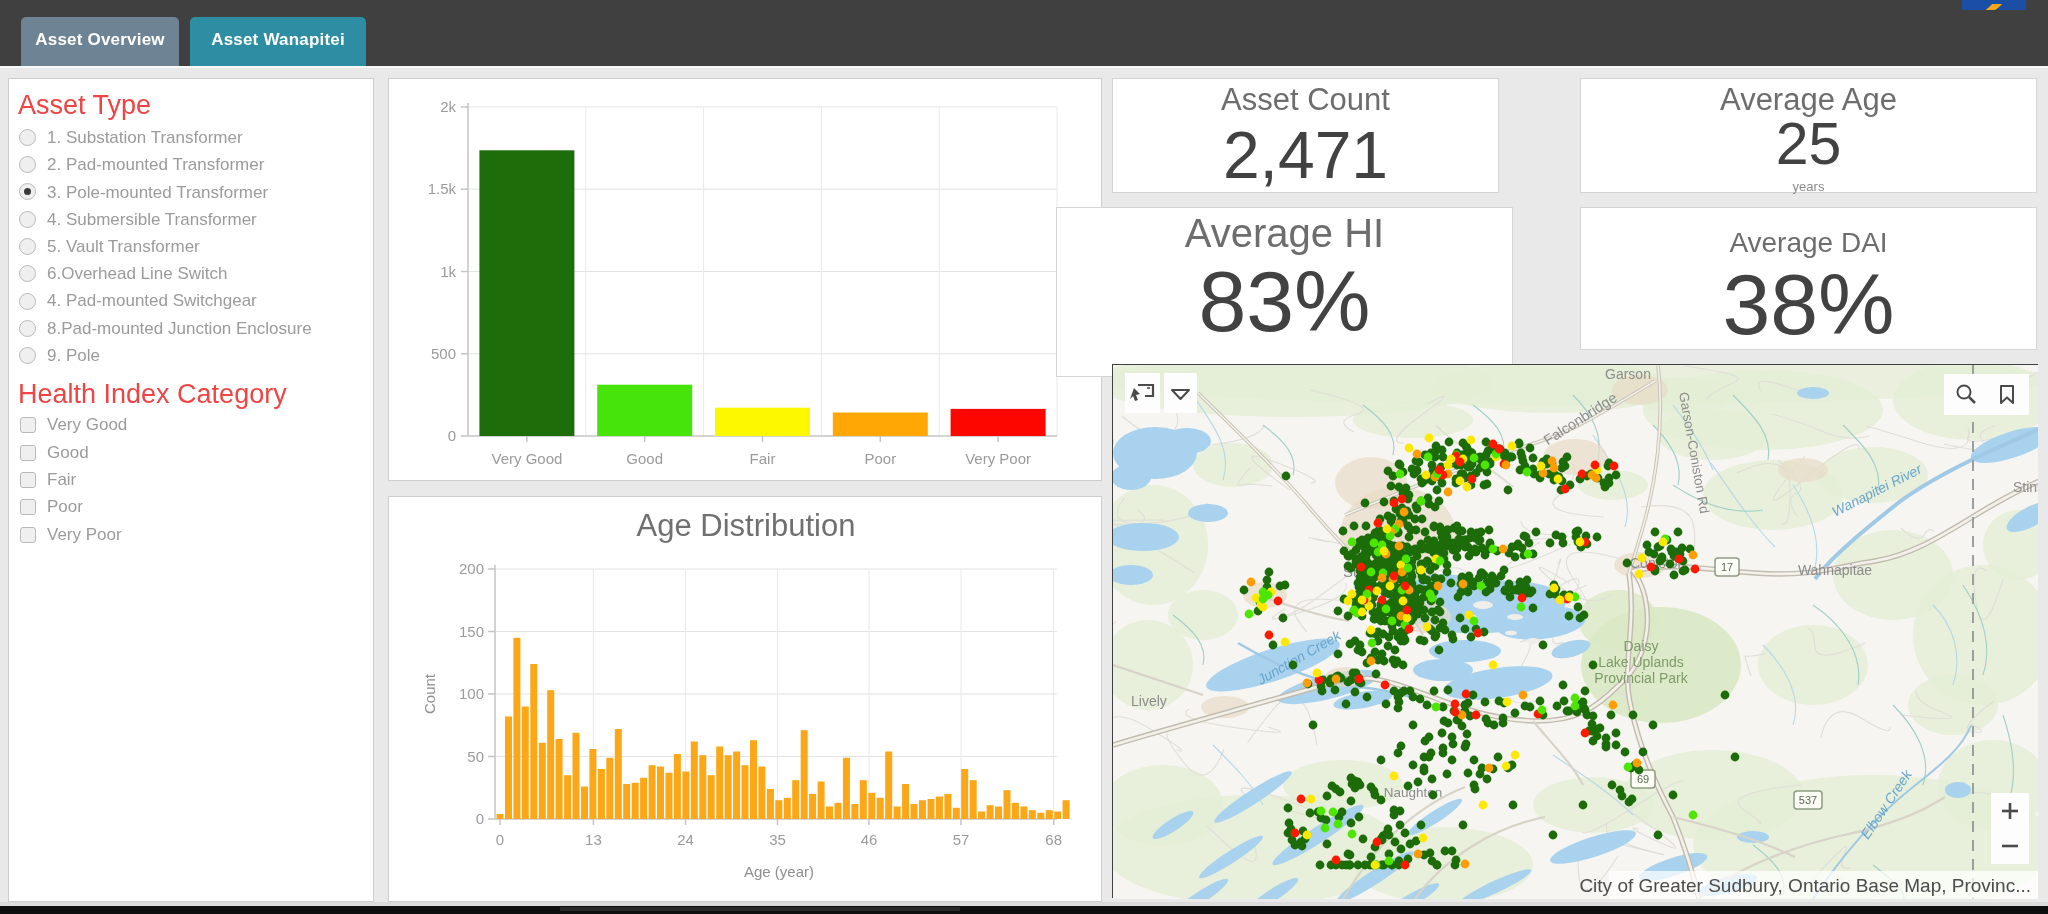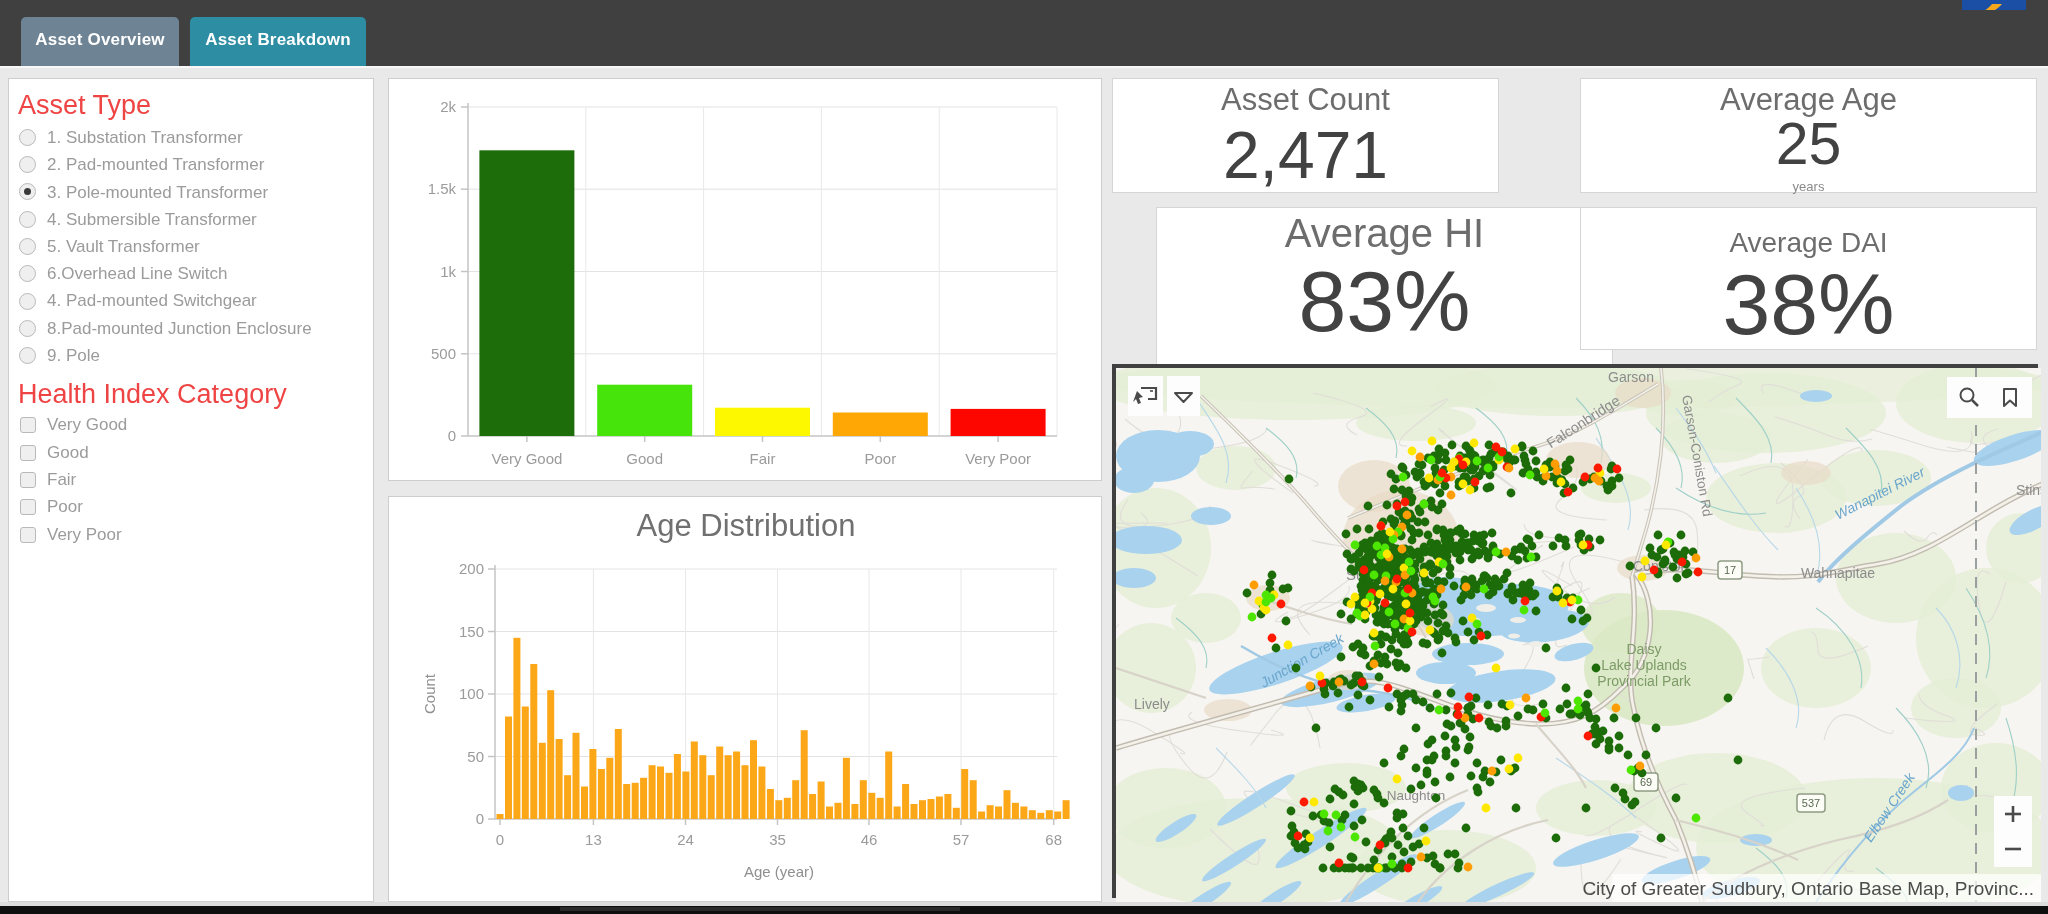--- a/index.html
+++ b/index.html
@@ -20,30 +20,30 @@
 .rdot{position:absolute;left:4px;top:4px;width:7px;height:7px;border-radius:50%;background:#3a3a3a}
 .check{position:absolute;left:11px;width:16px;height:16px;border-radius:3px;
  background:#efefef;border:1px solid #b9b9b9}
 .itxt{position:absolute;left:38px;font-size:17px;color:#9b9b9b}
 #barp{left:388px;top:78px;width:714px;height:403px}
 #agep{left:388px;top:496px;width:714px;height:406px}
 .card{position:absolute;background:#fff;border:1px solid #d5d5d5;text-align:center}
 .ct{color:#6d6d6d}
 .cv{color:#424242;font-weight:normal}
 #mapp{position:absolute;left:1112px;top:364px;width:926px;height:534px;
- border:4px solid #404040;background:#f7f5f1}
+ border:1px solid #404040;background:#f7f5f1}
 #botbar{position:absolute;left:0;top:906px;width:2048px;height:8px;background:#0e0e0e}
 #botg{position:absolute;left:0;top:902px;width:2048px;height:4px;background:#dcdcdc}
 svg text{font-family:"Liberation Sans", sans-serif}
 </style></head>
 <body>
 <div id="page">
 <div id="hdr">
  <div class="tab" id="tab1">Asset Overview</div>
- <div class="tab" id="tab2">Asset Breakdown</div>
+ <div class="tab" id="tab2">Asset Wanapitei</div>
  <div id="logo"><svg width="64" height="10" viewBox="0 0 64 10">
    <rect width="64" height="10" fill="#1a4fa5"></rect>
    <path d="M14,10 C22,8 27,4 30,0 L40,0 C35,6 27,10 20,10 Z" fill="#f5a81c"></path>
  </svg></div>
 </div>
 <div id="hline"></div>
 <div class="panel" id="lp">
  <div class="h1" style="top:11px">Asset Type</div>
  <div class="h1" style="top:300px">Health Index Category</div>
  <div class="radio" style="top:50px"></div>
@@ -226,21 +226,21 @@
       </svg></div>
 <div class="card" style="left:1112px;top:78px;width:387px;height:115px">
  <div class="ct" style="font-size:31px;margin-top:3px">Asset Count</div>
  <div class="cv" style="font-size:66px;margin-top:-1px">2,471</div>
 </div>
 <div class="card" style="left:1580px;top:78px;width:457px;height:115px">
  <div class="ct" style="font-size:31px;margin-top:3px">Average Age</div>
  <div class="cv" style="font-size:59px;margin-top:-8px">25</div>
  <div style="font-size:13px;color:#8a8a8a;margin-top:1px">years</div>
 </div>
-<div class="card" style="left:1156px;top:207px;width:457px;height:170px">
+<div class="card" style="left:1056px;top:207px;width:457px;height:170px">
  <div class="ct" style="font-size:40px;margin-top:3px">Average HI</div>
  <div class="cv" style="font-size:86px;margin-top:-4px">83%</div>
 </div>
 <div class="card" style="left:1580px;top:207px;width:457px;height:143px">
  <div class="ct" style="font-size:28px;margin-top:19px">Average DAI</div>
  <div class="cv" style="font-size:86px;margin-top:-4px">38%</div>
 </div>
 <div id="mapp"><svg width="925" height="534" viewBox="0 0 925 534">
         <rect width="925" height="534" fill="#f7f5f1"></rect>
         <ellipse cx="460" cy="14" rx="480" ry="26" fill="#e4eed4" fill-opacity="0.7"></ellipse>

